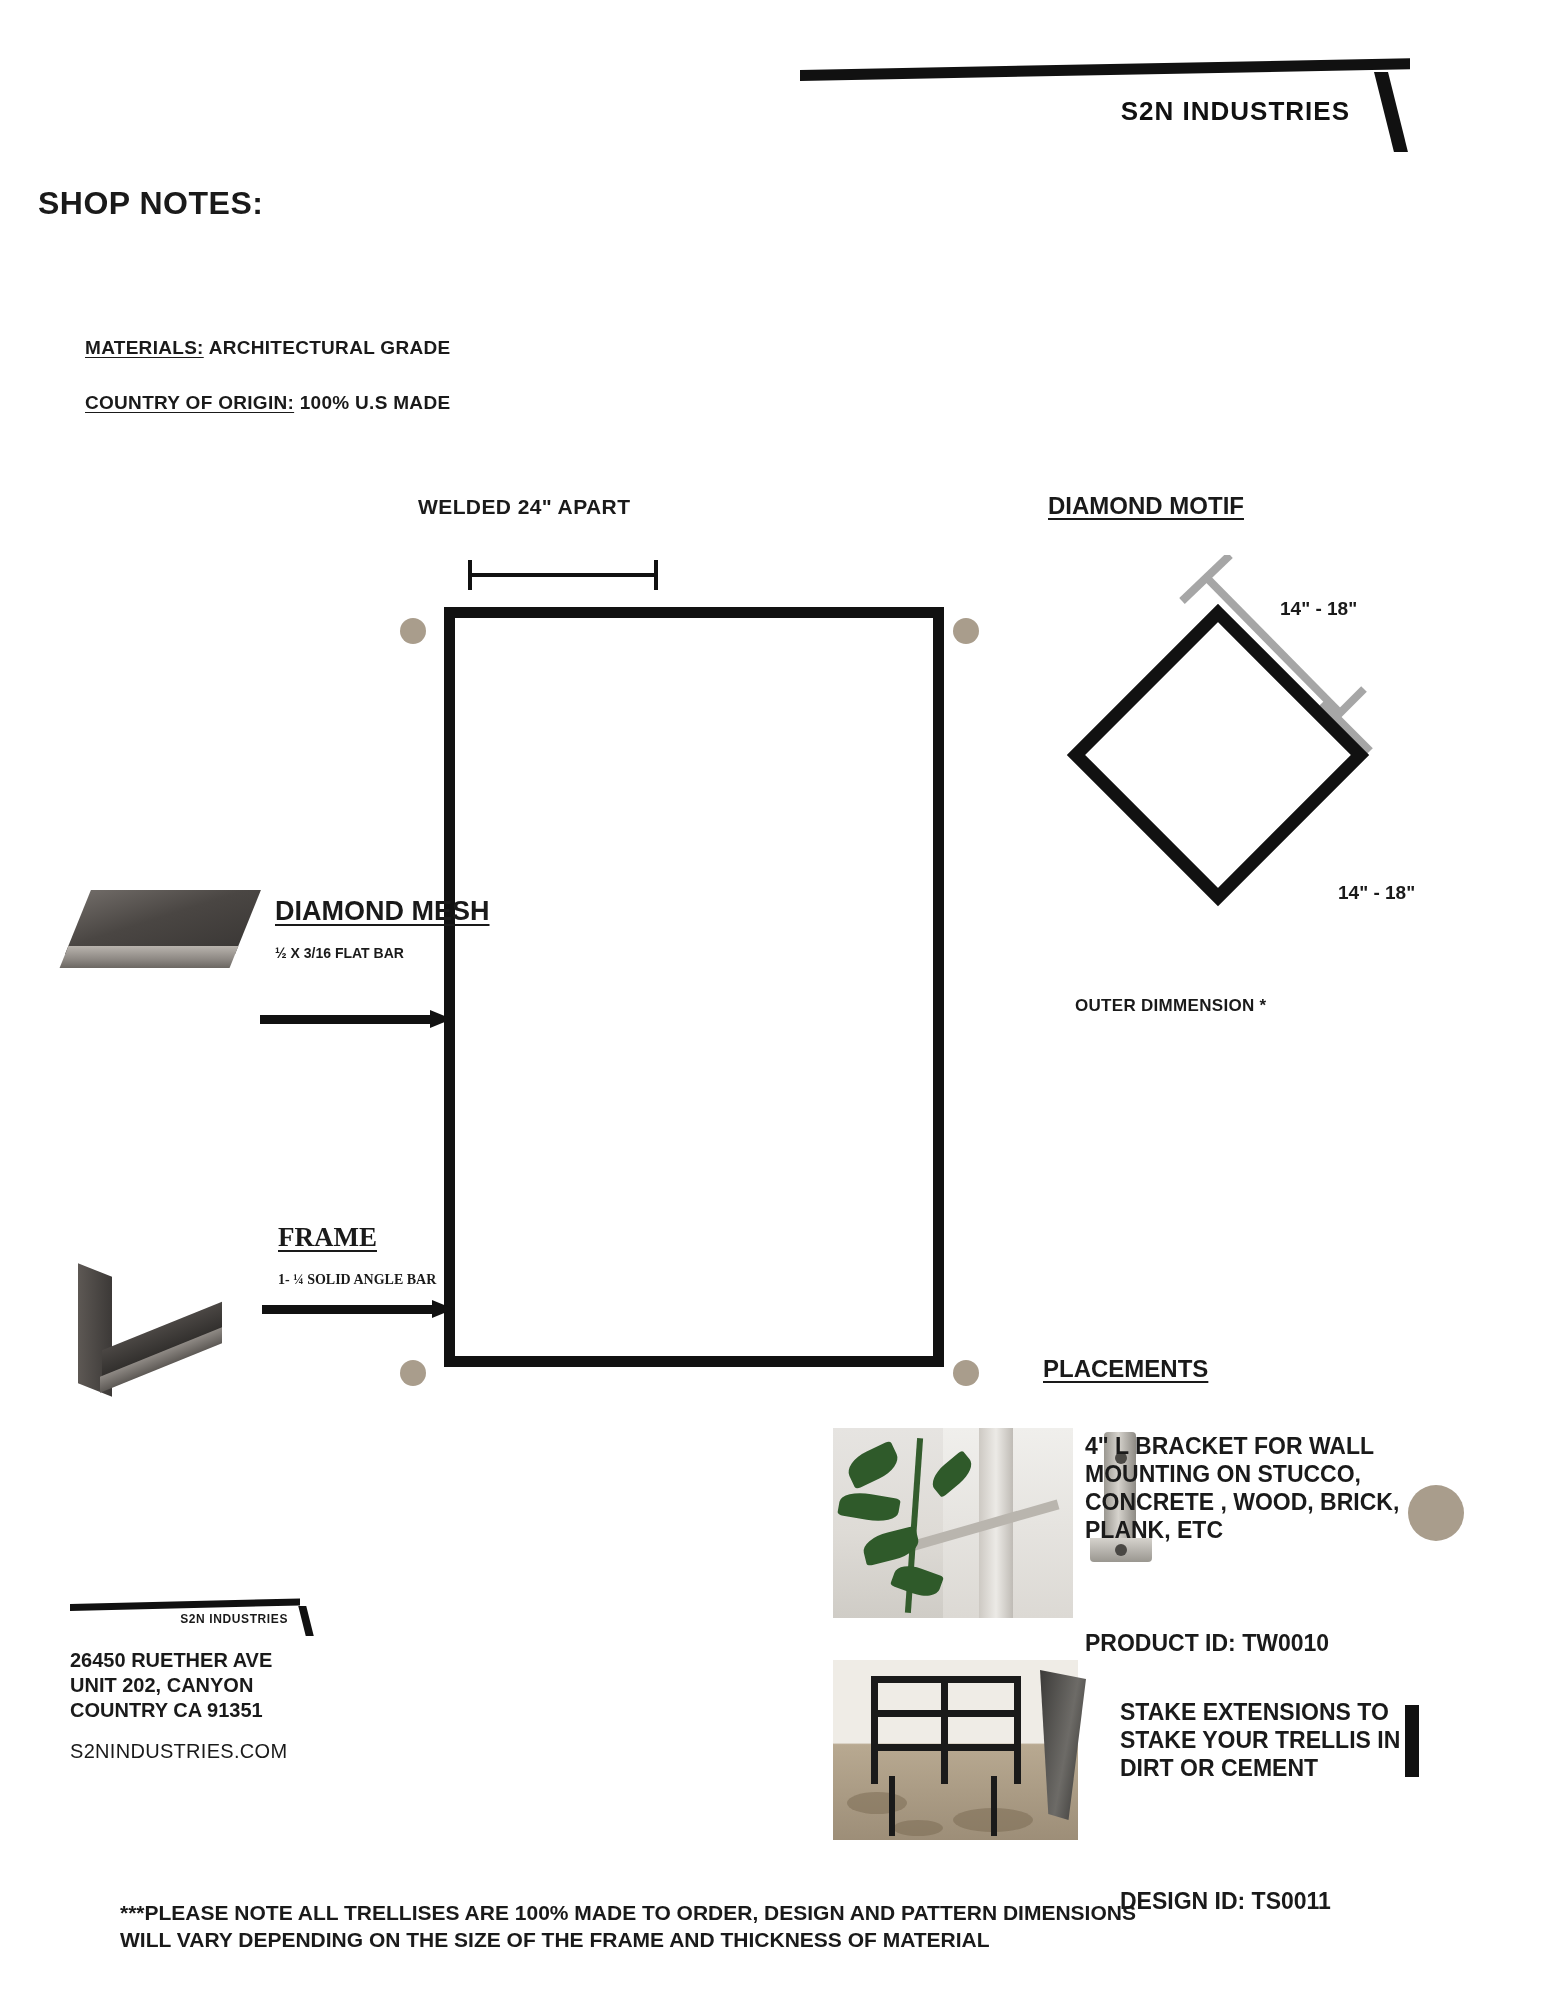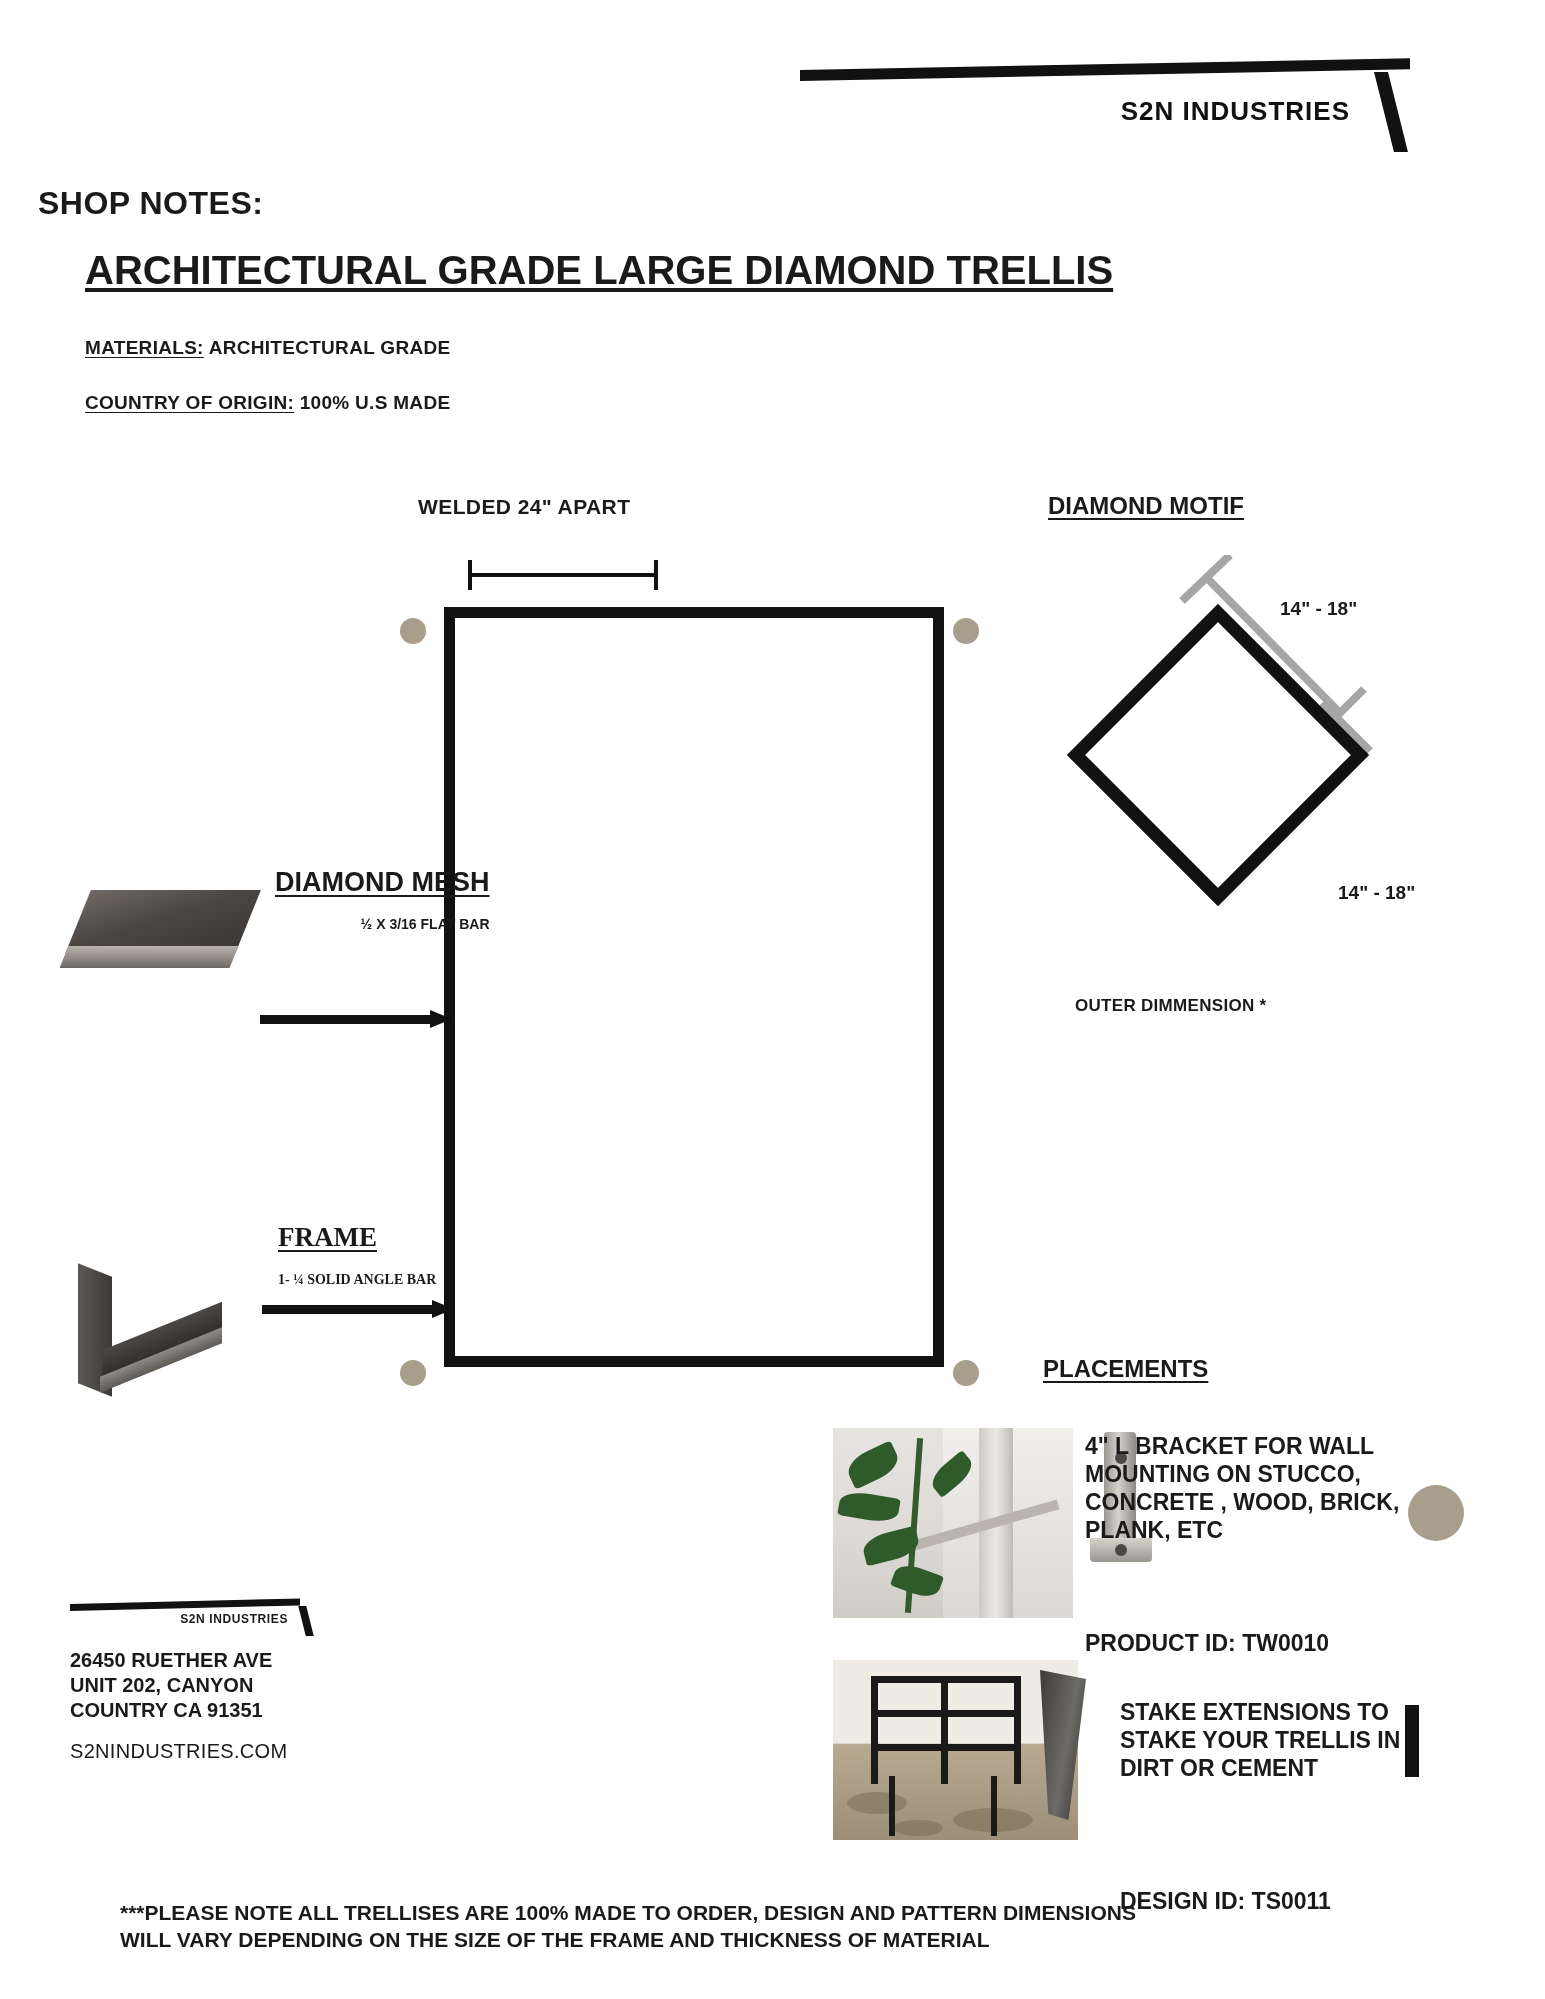--- a/index.html
+++ b/index.html
@@ -249,21 +249,21 @@
   }
   .callout .head {
     font-size: 27px;
     text-decoration: underline;
     text-underline-offset: 4px;
   }
   .callout .sub {
     font-size: 14px;
     margin-top: 20px;
   }
-  .callout-mesh { left: 275px; top: 867px; text-align: right; }
+  .callout-mesh { left: 275px; top: 896px; }
   .callout-frame { left: 278px; top: 1222px; font-family: Liberation Serif, serif; }
 
   .arrow {
     position: absolute;
     height: 18px;
   }
   .arrow .shaft {
     position: absolute;
     left: 0; top: 5px;
     height: 9px;
@@ -458,21 +458,20 @@
 
 <div class="page">
 
   <div class="logo-wrap">
     <div class="logo-bar"></div>
     <div class="logo-slash"></div>
     <div class="logo-text">S2N INDUSTRIES</div>
   </div>
 
   <div class="shop-notes">SHOP NOTES:</div>
-  <div class="main-title">ARCHITECTURAL GRADE LARGE DIAMOND TRELLIS</div>
 
   <div class="meta-row meta-materials">
     <span class="u">MATERIALS:</span>
     <span>ARCHITECTURAL GRADE</span>
   </div>
   <div class="meta-row meta-origin">
     <span class="u">COUNTRY OF ORIGIN:</span>
     <span>100% U.S MADE</span>
   </div>
 

